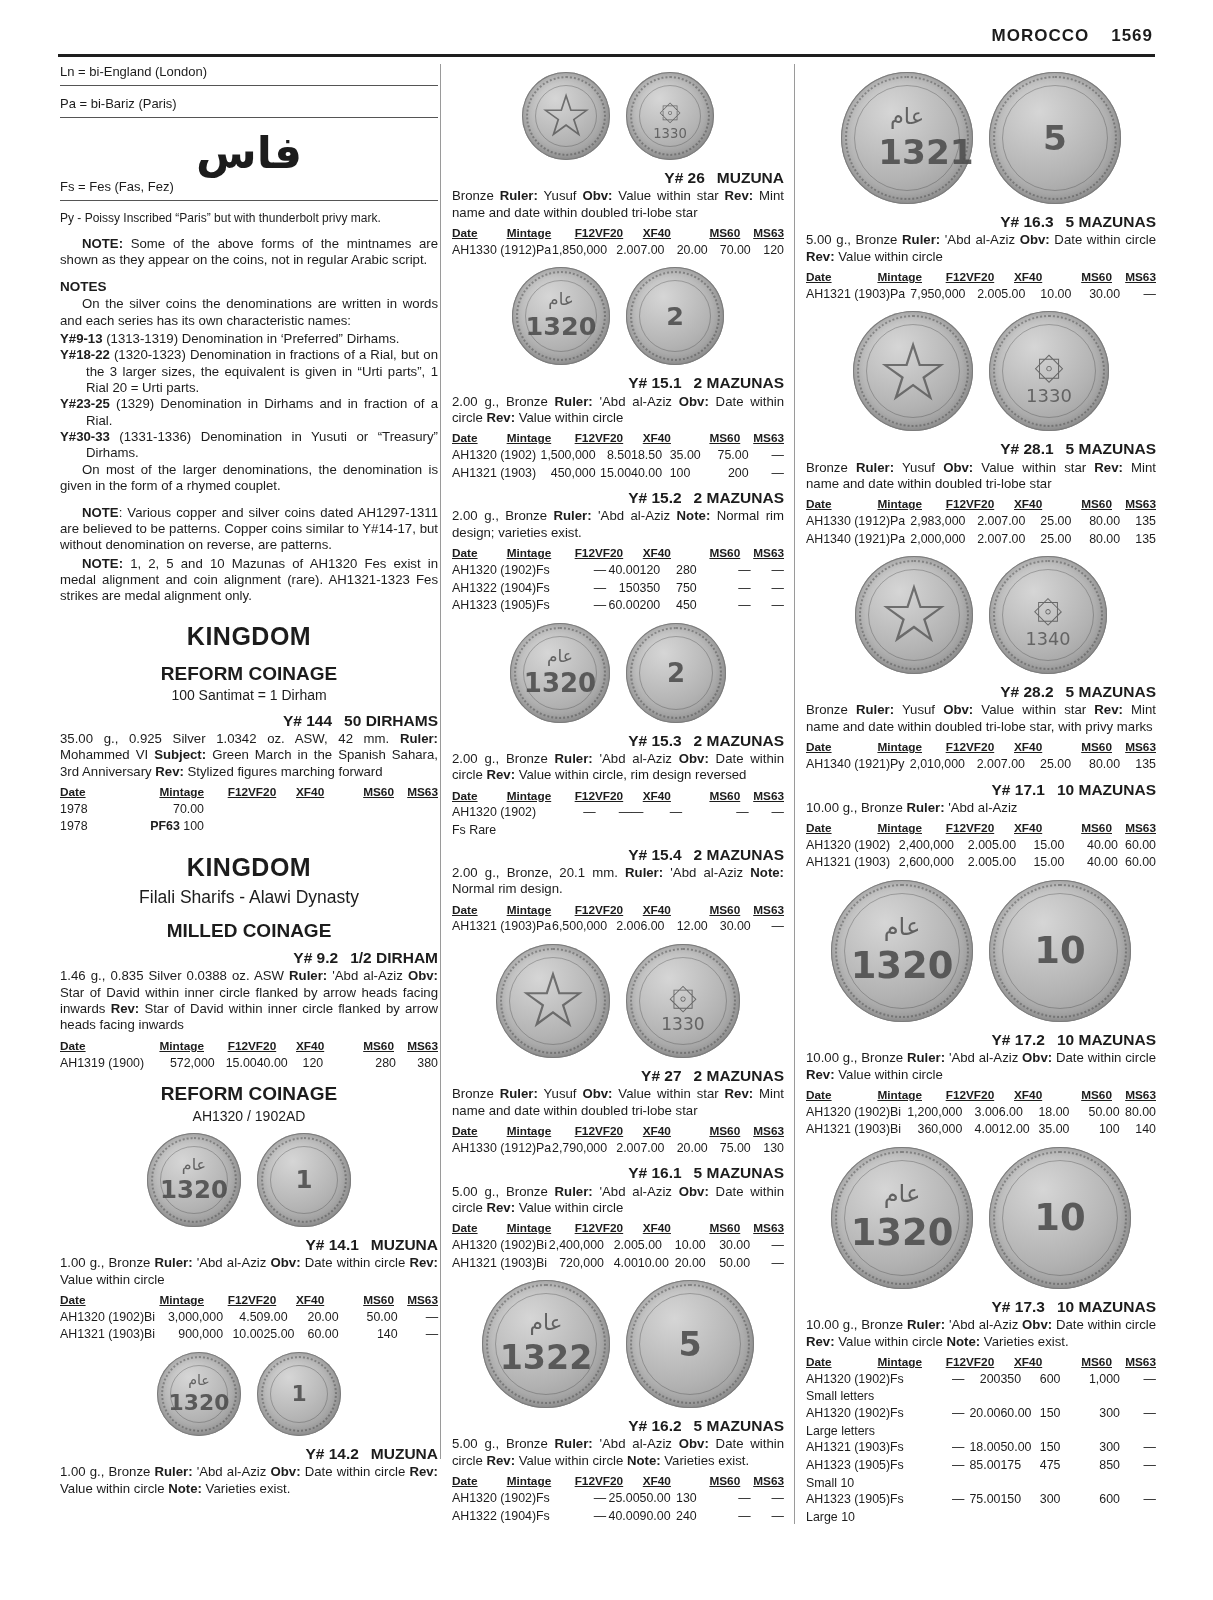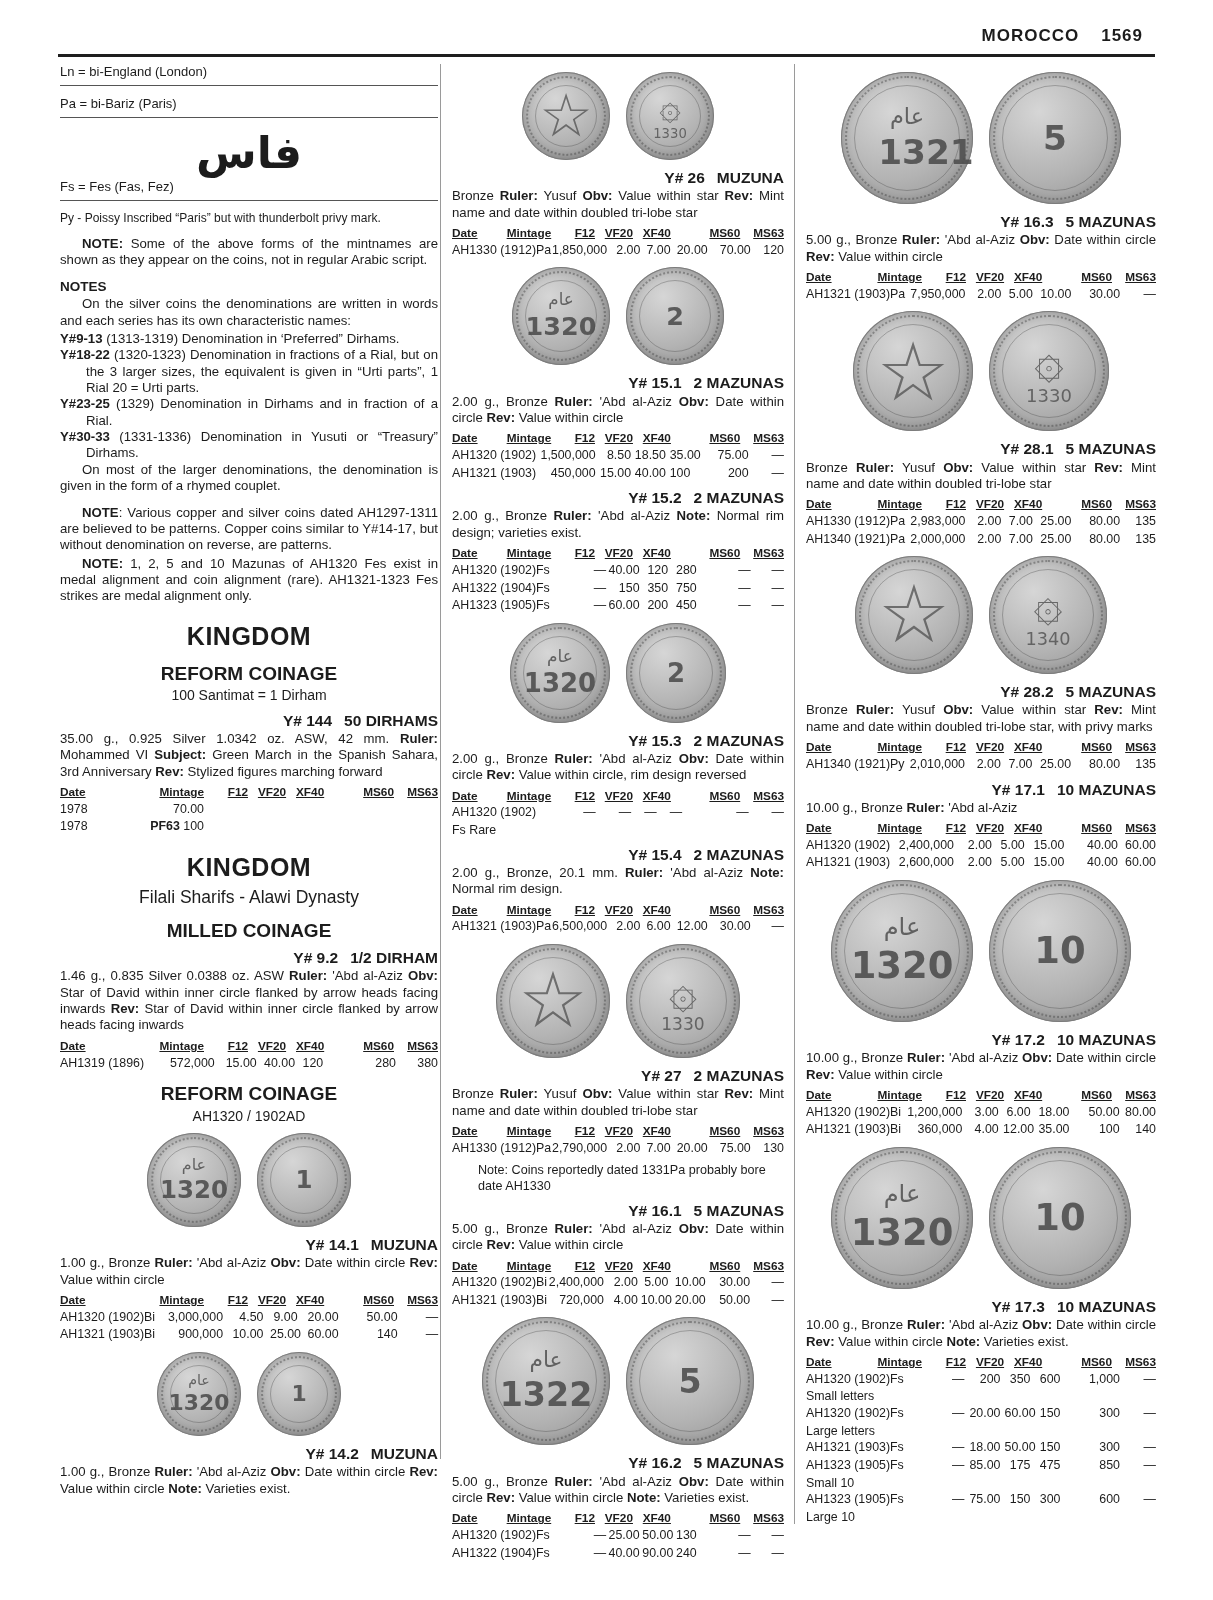--- a/index.html
+++ b/index.html
@@ -1,19 +1,19 @@
 <!DOCTYPE html>
 <html><head>
 <meta charset="utf-8">
 <style>
   html,body{margin:0;padding:0;background:#e8e8e8;}
   .page{position:relative;width:1213px;height:1600px;background:#ffffff;
         font-family:"Liberation Sans","DejaVu Sans",sans-serif;color:#1c1c1c;
         overflow:hidden;margin:0 auto;}
-  .pagehead{position:absolute;top:26px;right:70px;font-size:17px;font-weight:bold;letter-spacing:1px;}
+  .pagehead{position:absolute;top:26px;right:60px;font-size:17px;font-weight:bold;letter-spacing:1px;}
   .pagehead .pgnum{margin-left:22px;}
   .toprule{position:absolute;left:58px;right:58px;top:54px;height:3px;background:#1e1e1e;}
   .vrule{position:absolute;top:64px;width:1px;background:#9a9a9a;}
   .vrule.v1{left:440px;height:1395px;}
   .vrule.v2{left:794px;height:1460px;}
   .col{position:absolute;top:64px;font-size:13.2px;line-height:1.24;}
   .col.left{left:60px;width:378px;}
   .col.mid{left:452px;width:332px;}
   .col.right{left:806px;width:350px;}
 
@@ -38,21 +38,21 @@
   .entry h3 .nm{margin-left:12px;}
   .desc{margin:0 0 4px;text-align:justify;}
 
   .ptable{margin:4px 0 6px;}
   .trow{display:flex;font-size:12.4px;line-height:1.42;}
   .trow.thead{font-weight:bold;font-size:11.8px;text-decoration:underline;}
   .tc{white-space:nowrap;}
   .tc0{flex:1;text-align:left;}
   .tc1{width:74px;text-align:right;}
   .tc2{width:44px;text-align:right;}
-  .tc3{width:48px;text-align:center;}
+  .tc3{width:48px;text-align:left;}
   .tc4{width:48px;}
   .tc5{width:50px;text-align:right;}
   .tc6{width:44px;text-align:right;}
   .trow-note{font-size:12.4px;line-height:1.35;}
   .tfoot{font-size:12.6px;padding-left:26px;margin:0 0 4px;}
 
   .coins{display:flex;justify-content:center;align-items:center;gap:16px;margin:8px 0;}
   .coin{position:relative;border-radius:50%;flex:0 0 auto;
         background:radial-gradient(circle at 38% 30%,#d6d6d6,#b3b3b3 55%,#8f8f8f 100%);
         box-shadow:inset 0 0 0 1px #7c7c7c, inset 0 0 14px rgba(0,0,0,.28);
@@ -148,21 +148,21 @@
           <div class="trow thead">
             <span class="tc tc0">Date</span>
             <span class="tc tc1">Mintage</span>
             <span class="tc tc2">F12</span>
             <span class="tc tc3">VF20</span>
             <span class="tc tc4">XF40</span>
             <span class="tc tc5">MS60</span>
             <span class="tc tc6">MS63</span>
           </div>
           <div class="trow">
-            <span class="tc tc0">AH1319 (1896)</span>
+            <span class="tc tc0">AH1319 (1900)</span>
             <span class="tc tc1">572,000</span>
             <span class="tc tc2">15.00</span>
             <span class="tc tc3">40.00</span>
             <span class="tc tc4">120</span>
             <span class="tc tc5">280</span>
             <span class="tc tc6">380</span>
           </div>
         </div>
     </section>
 
@@ -440,21 +440,20 @@
           <div class="trow">
             <span class="tc tc0">AH1330 (1912)Pa</span>
             <span class="tc tc1">2,790,000</span>
             <span class="tc tc2">2.00</span>
             <span class="tc tc3">7.00</span>
             <span class="tc tc4">20.00</span>
             <span class="tc tc5">75.00</span>
             <span class="tc tc6">130</span>
           </div>
         </div>
-      <p class="tfoot">Note: Coins reportedly dated 1331Pa probably bore date AH1330</p>
     </section>
 
     <section class="entry">
       <h3><span>Y# 16.1</span><span class="nm">5 MAZUNAS</span></h3>
       <p class="desc">5.00 g., Bronze <b>Ruler:</b> 'Abd al-Aziz  <b>Obv:</b> Date within circle <b>Rev:</b> Value within circle</p>
       <div class="ptable">
           <div class="trow thead">
             <span class="tc tc0">Date</span>
             <span class="tc tc1">Mintage</span>
             <span class="tc tc2">F12</span>

